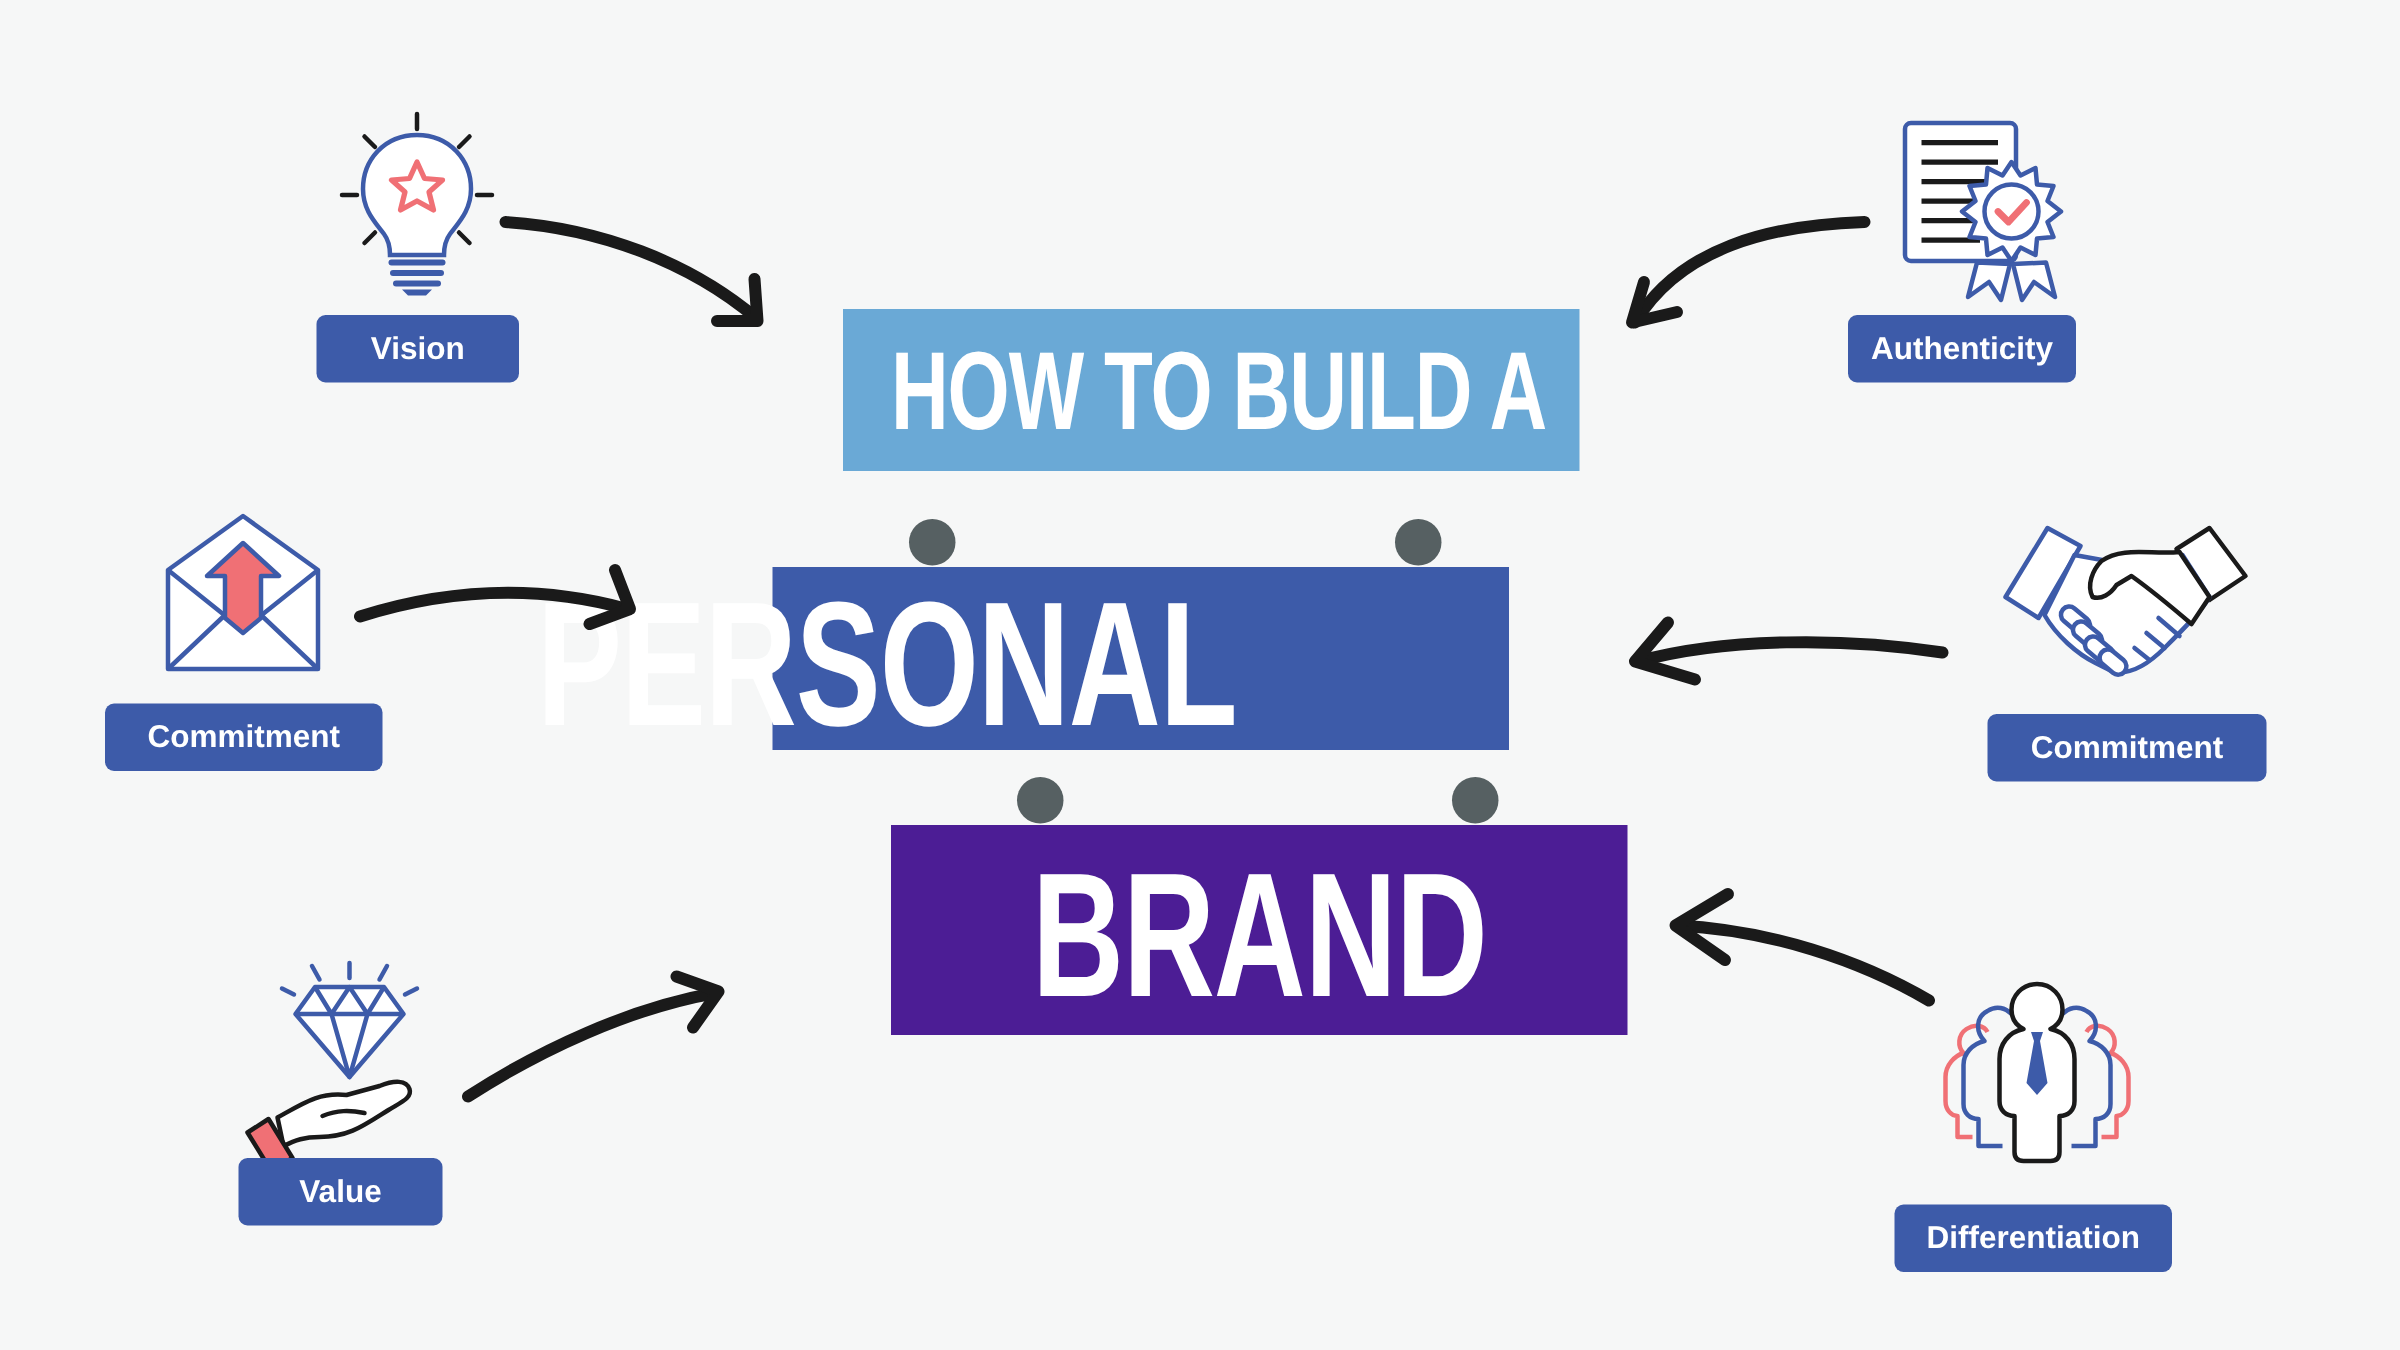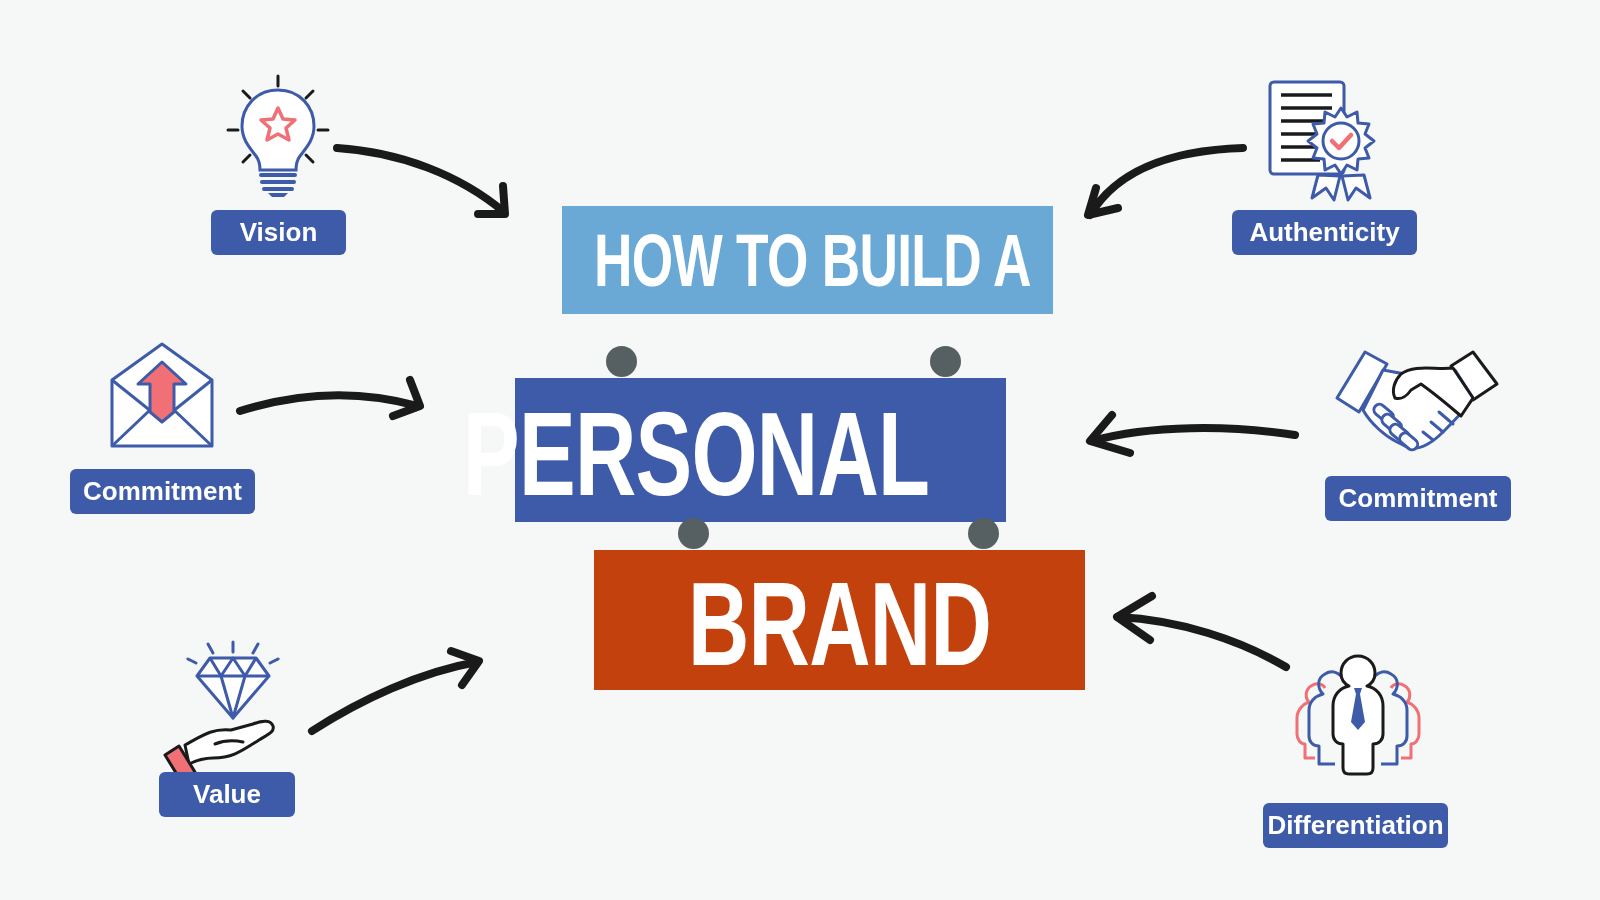--- a/index.html
+++ b/index.html
@@ -22,40 +22,40 @@
     transform-origin: center;
   }
   .banner span {
     display: inline-block;
     transform: scaleX(0.72);
     letter-spacing: -1px;
     white-space: nowrap;
   }
   .banner-top { left: 562px; top: 206px; width: 491px; height: 108px; background: #6aa9d6; }
   .banner-top span { font-size: 74px; margin-left: 10px; }
-  .banner-mid { left: 515px; top: 378px; width: 491px; height: 144px; background: #3d5ba9; justify-content: center; }
+  .banner-mid { left: 515px; top: 378px; width: 491px; height: 122px; background: #3d5ba9; justify-content: flex-end; }
   .banner-mid span { font-size: 118px; transform-origin: left center; margin-left: 52px; margin-top: 8px; }
-  .banner-bot { left: 594px; top: 550px; width: 491px; height: 140px; background: #c2410c; }
+  .banner-bot { left: 594px; top: 550px; width: 491px; height: 140px; background: #4c1d95; }
   .banner-bot span { font-size: 118px; margin-top: 8px; }
   .dot {
     position: absolute;
     width: 31px; height: 31px;
     border-radius: 50%;
     background: #566062;
   }
   .label {
     position: absolute;
     background: #3d5ba9;
     color: #ffffff;
     border-radius: 6px;
     display: flex;
     align-items: center;
     justify-content: center;
     font-weight: bold;
-    font-size: 26px;
+    font-size: 21px;
     height: 45px;
   }
   svg { overflow: visible; }
 </style>
 </head>
 <body>
 
 <div class="banner banner-top">
   <span>HOW TO BUILD A</span>
 </div>
@@ -178,21 +178,21 @@
       <line x1="13" y1="67" x2="52" y2="67"></line>
       <line x1="13" y1="80" x2="52" y2="80"></line>
     </g>
     <path d="M50,95 L44,118 L58,108 L66,120 L72,96 Z" fill="#ffffff" stroke="#3d5ba9" stroke-width="3" stroke-linejoin="round"></path>
     <path d="M96,95 L102,118 L88,108 L80,120 L74,96 Z" fill="#ffffff" stroke="#3d5ba9" stroke-width="3" stroke-linejoin="round"></path>
     <path d="M73,28 L79,37 L89,32 L90,43 L101,44 L97,54 L106,61 L97,68 L101,78 L90,79 L89,90 L79,85 L73,94 L67,85 L57,90 L56,79 L45,78 L49,68 L40,61 L49,54 L45,44 L56,43 L57,32 L67,37 Z" fill="#ffffff" stroke="#3d5ba9" stroke-width="3" stroke-linejoin="round"></path>
     <circle cx="73" cy="61" r="18" fill="#ffffff" stroke="#3d5ba9" stroke-width="3"></circle>
     <path d="M64,61 L71,68 L83,55" fill="none" stroke="#f07075" stroke-width="4.5" stroke-linecap="round" stroke-linejoin="round"></path>
   </svg>
 </div>
-<div class="label" style="left:1232px; top:210px; width:185px;">
+<div class="label" style="left:1232px; top:210px; width:152px;">
   <span>Authenticity</span>
 </div>
 
 <div class="abs" style="left:1335px; top:350px;">
   <svg width="164" height="108" viewBox="0 0 164 108">
     <path d="M2,48 L30,2 L52,14 L24,62 Z" fill="#ffffff" stroke="#3d5ba9" stroke-width="3" stroke-linejoin="round"></path>
     <path d="M162,34 L138,2 L116,16 L138,50 Z" fill="#ffffff" stroke="#1a1a1a" stroke-width="3" stroke-linejoin="round"></path>
     <path d="M48,20 L70,24 C90,26 110,20 120,20 L138,48 C132,58 120,70 108,82 C98,92 86,100 74,98 L62,92 C50,86 36,74 28,60 Z" fill="#ffffff" stroke="#3d5ba9" stroke-width="3" stroke-linejoin="round"></path>
     <path d="M118,18 C100,20 80,14 66,24 C60,30 56,40 60,48 C66,50 72,46 76,40 L86,34 C100,44 112,54 126,66 L138,48 Z" fill="#ffffff" stroke="#1a1a1a" stroke-width="3" stroke-linejoin="round"></path>
     <g fill="#ffffff" stroke="#3d5ba9" stroke-width="3">

